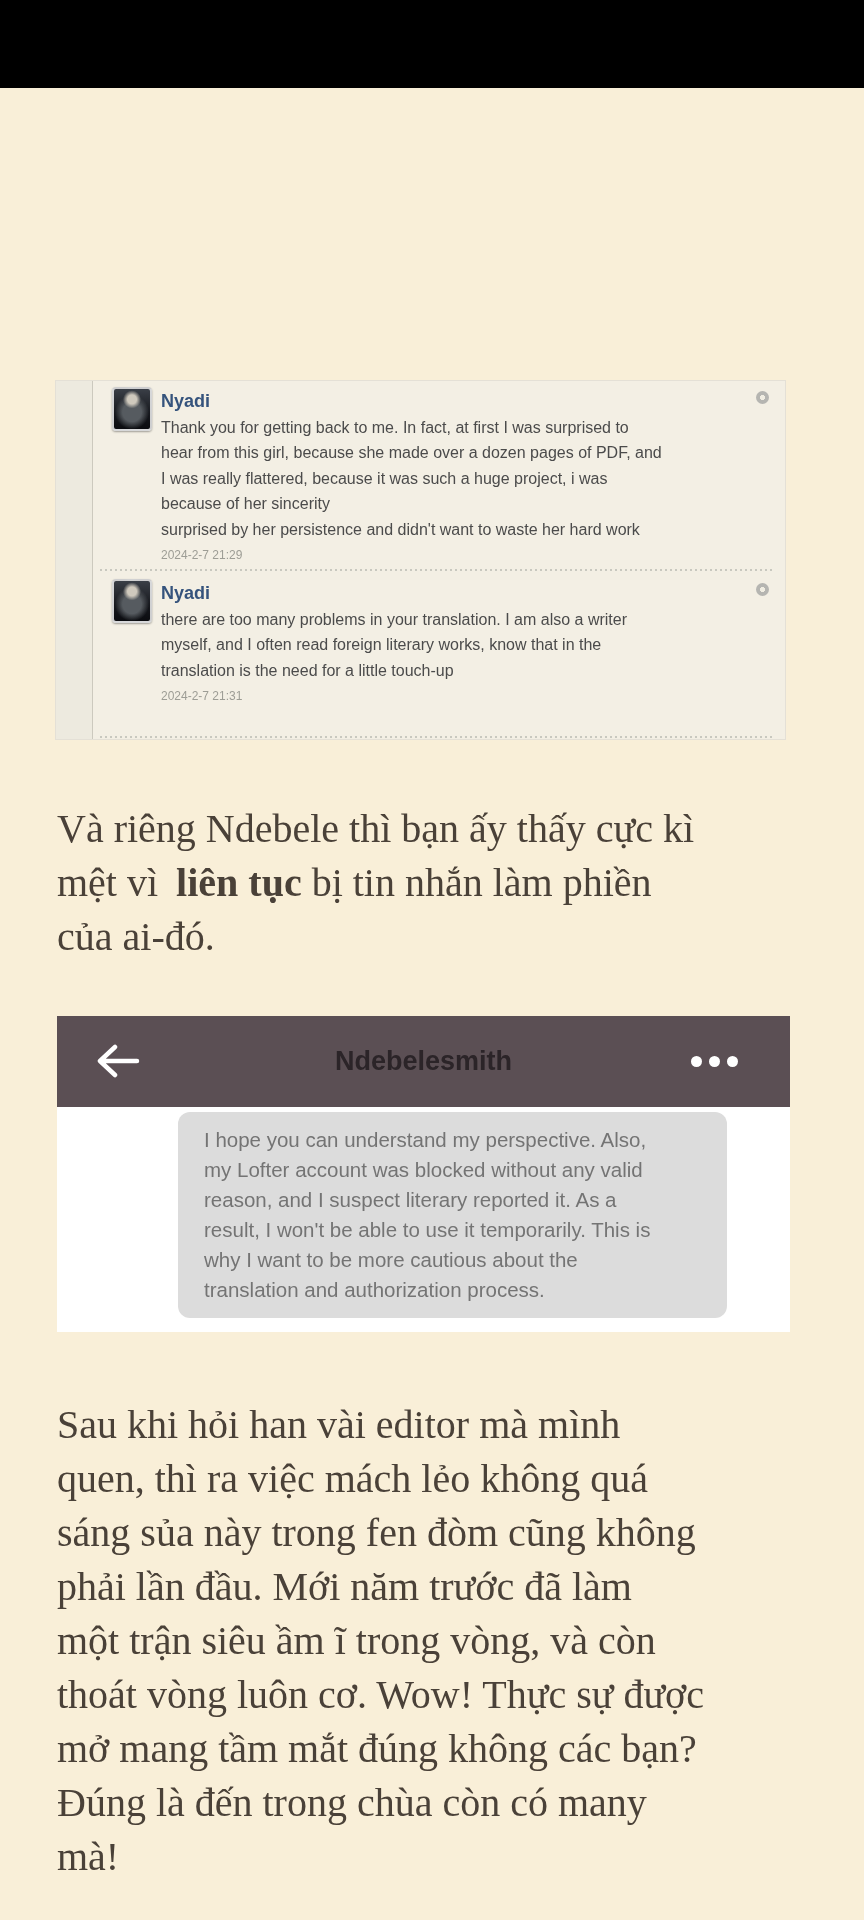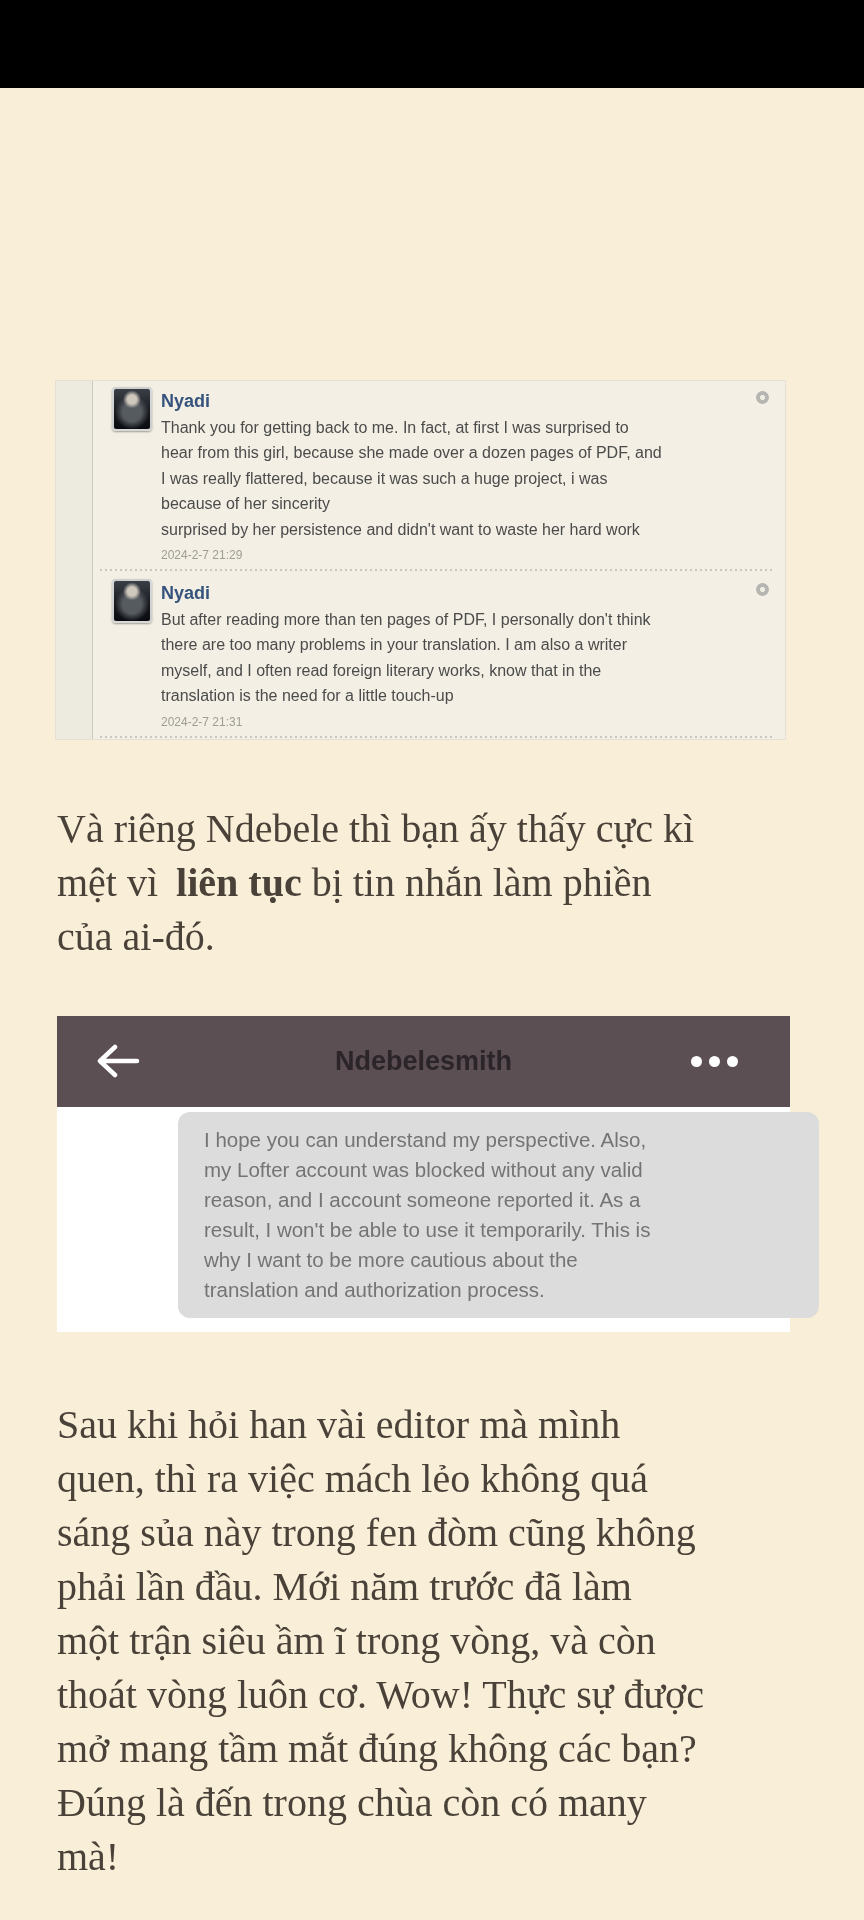--- a/index.html
+++ b/index.html
@@ -52,21 +52,21 @@
   .msgr-header{position:absolute;left:0;top:0;width:733px;height:91px;background:#5b4f54;}
   .back-arrow{position:absolute;left:38px;top:28px;width:46px;height:34px;}
   .msgr-title{
     position:absolute;left:0;right:0;top:0;height:109px;line-height:91px;
     text-align:center;font-size:27px;font-weight:bold;color:#2b2428;
   }
   .more-dots{position:absolute;right:52px;top:40px;display:flex;gap:7px;}
   .more-dots i{width:11px;height:11px;border-radius:50%;background:#fff;}
   .msgr-body{position:absolute;left:0;top:91px;width:733px;height:225px;background:#fff;}
   .bubble{
-    position:absolute;left:121px;top:5px;width:641px;box-sizing:border-box;
+    position:absolute;left:121px;top:5px;width:549px;box-sizing:border-box;
     background:#dcdcdc;border-radius:12px;padding:13px 2px 13px 26px;
   }
   .bubble .bln{font-size:20.5px;line-height:30px;color:#747474;white-space:nowrap;}
 </style>
 </head>
 <body>
 
 <div id="page">
 
   <div class="top-bar"></div>
@@ -86,21 +86,20 @@
       <div class="msg-line">surprised by her persistence and didn't want to waste her hard work</div>
       <div class="msg-time">2024-2-7 21:29</div>
     </div>
 
     <div class="dotted" style="top:188px;"></div>
 
     <div class="avatar" style="top:198px;"></div>
     <div class="gear" style="top:202px;"></div>
     <div class="msg-content" style="top:200px;">
       <div class="msg-author">Nyadi</div>
-      <div class="msg-line">But after reading more than ten pages of PDF, I personally don't think</div>
       <div class="msg-line">there are too many problems in your translation. I am also a writer</div>
       <div class="msg-line">myself, and I often read foreign literary works, know that in the</div>
       <div class="msg-line">translation is the need for a little touch-up</div>
       <div class="msg-time">2024-2-7 21:31</div>
     </div>
 
     <div class="dotted" style="top:355px;"></div>
   </div>
 
   <div class="para" style="top:802px;">
@@ -118,21 +117,21 @@
       <div class="more-dots">
           <i></i>
           <i></i>
           <i></i>
         </div>
     </div>
     <div class="msgr-body">
       <div class="bubble">
         <div class="bln">I hope you can understand my perspective. Also,</div>
         <div class="bln">my Lofter account was blocked without any valid</div>
-        <div class="bln">reason, and I account someone reported it. As a</div>
+        <div class="bln">reason, and I suspect literary reported it. As a</div>
         <div class="bln">result, I won't be able to use it temporarily. This is</div>
         <div class="bln">why I want to be more cautious about the</div>
         <div class="bln">translation and authorization process.</div>
       </div>
     </div>
   </div>
 
   <div class="para" style="top:1398px;">
     <div class="ln">Sau khi hỏi han vài editor mà mình</div>
     <div class="ln">quen, thì ra việc mách lẻo không quá</div>

